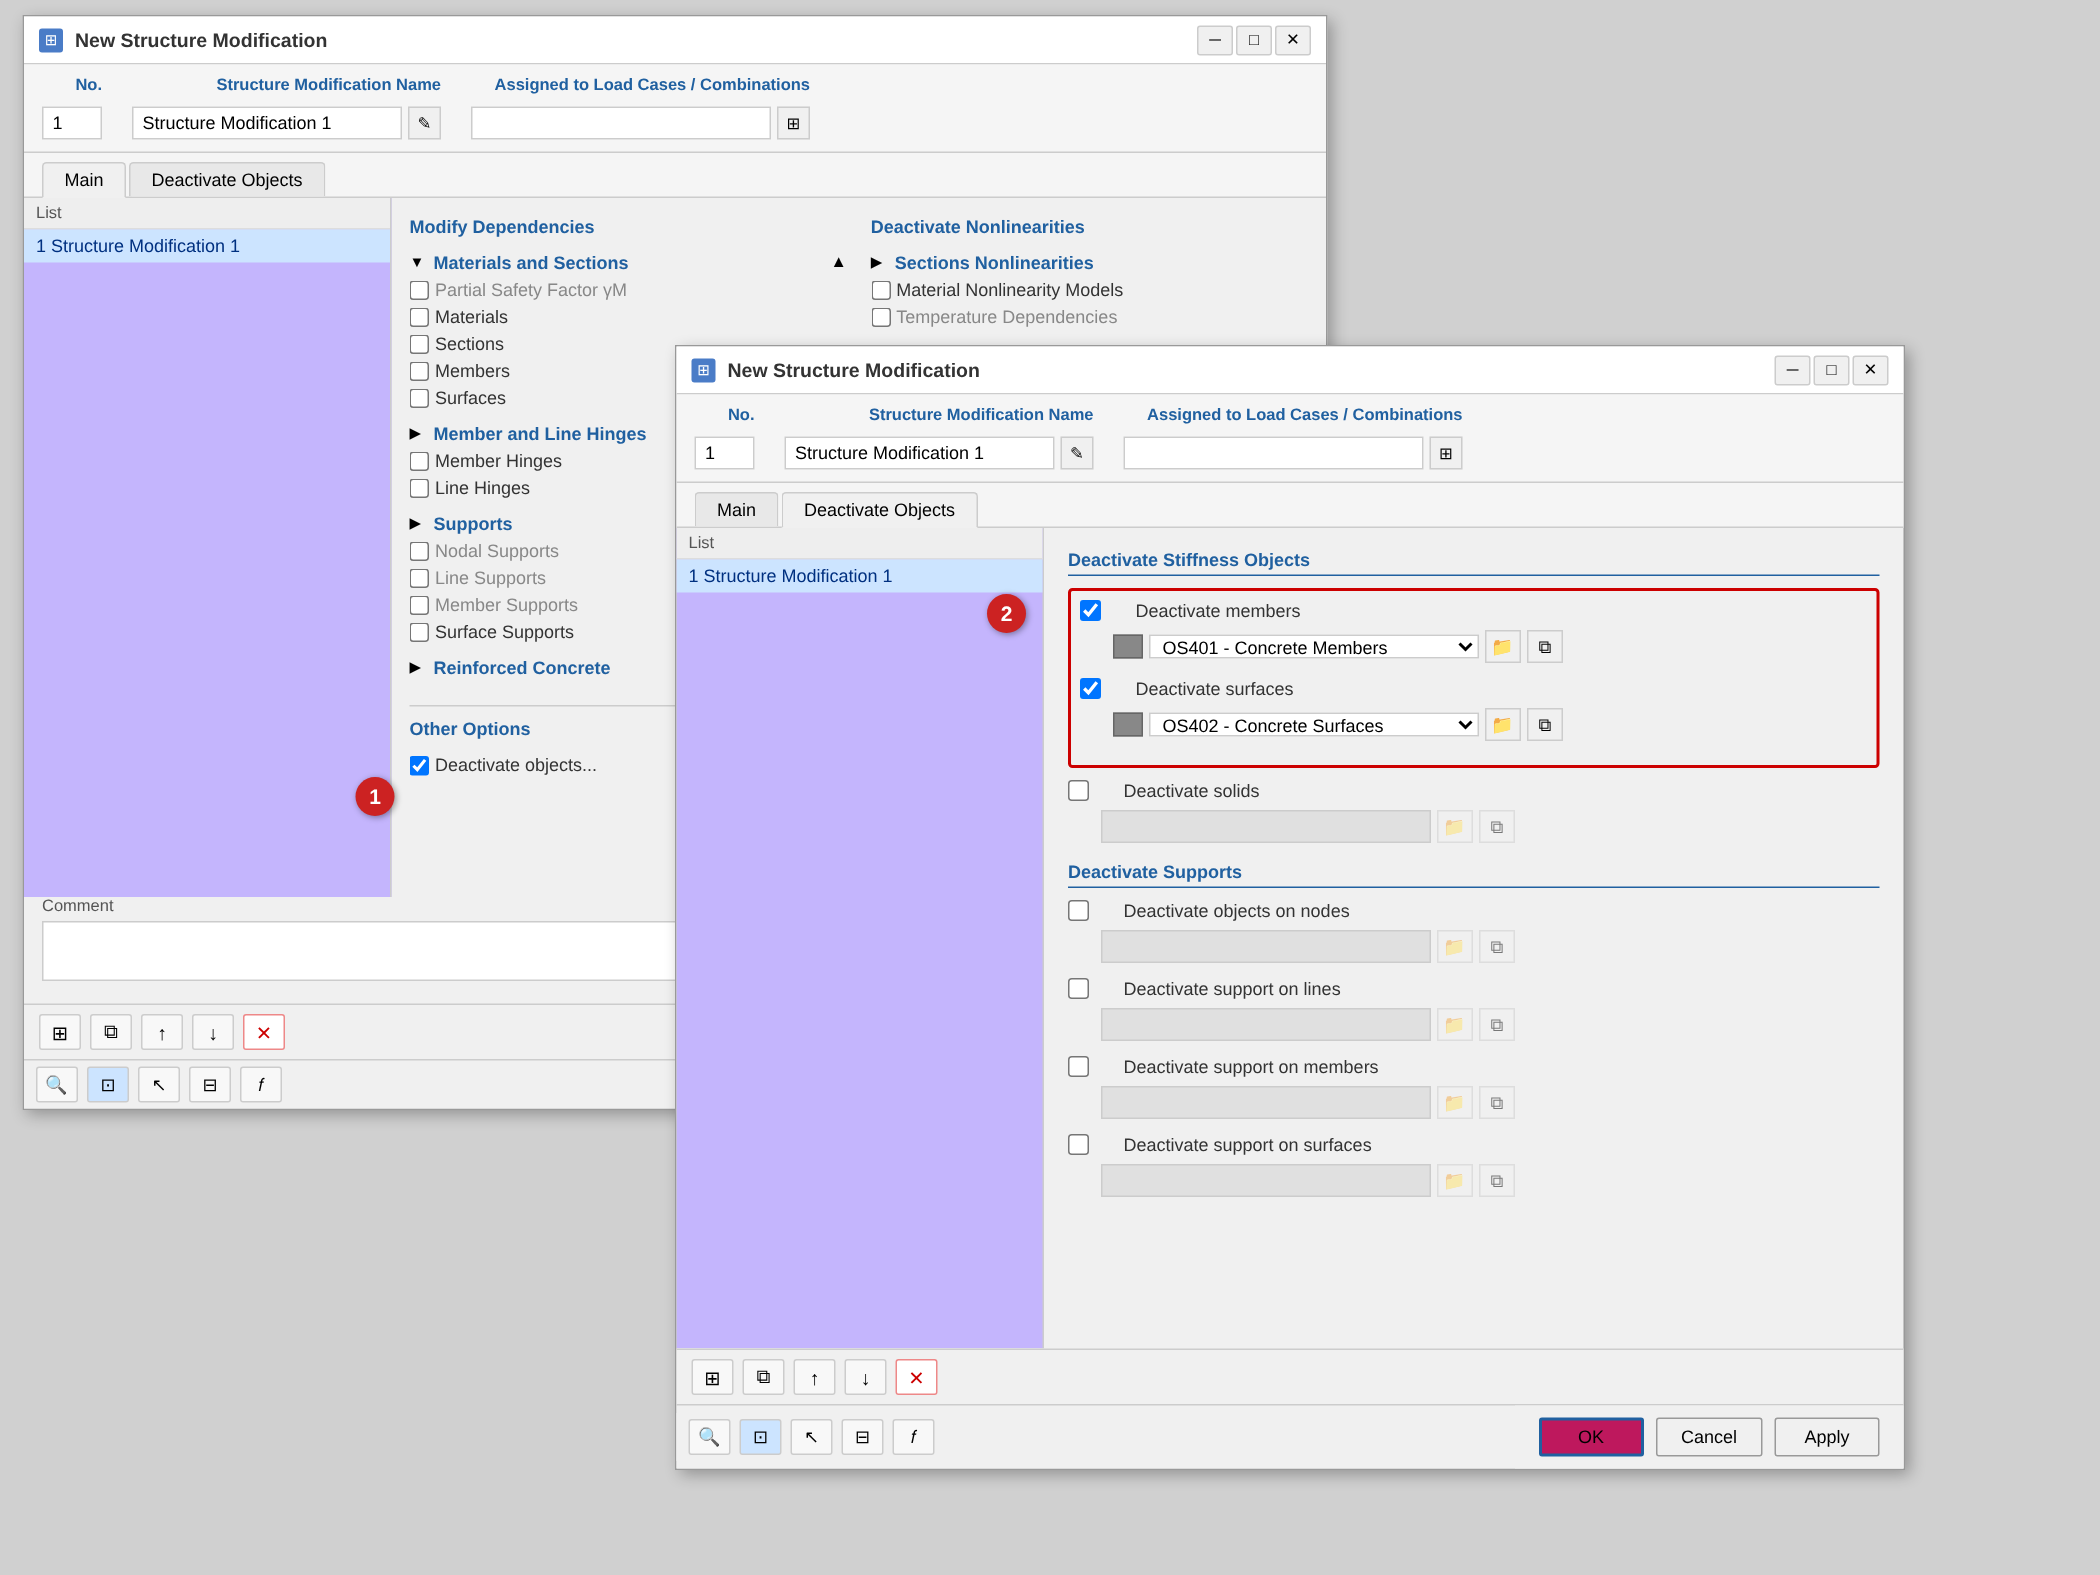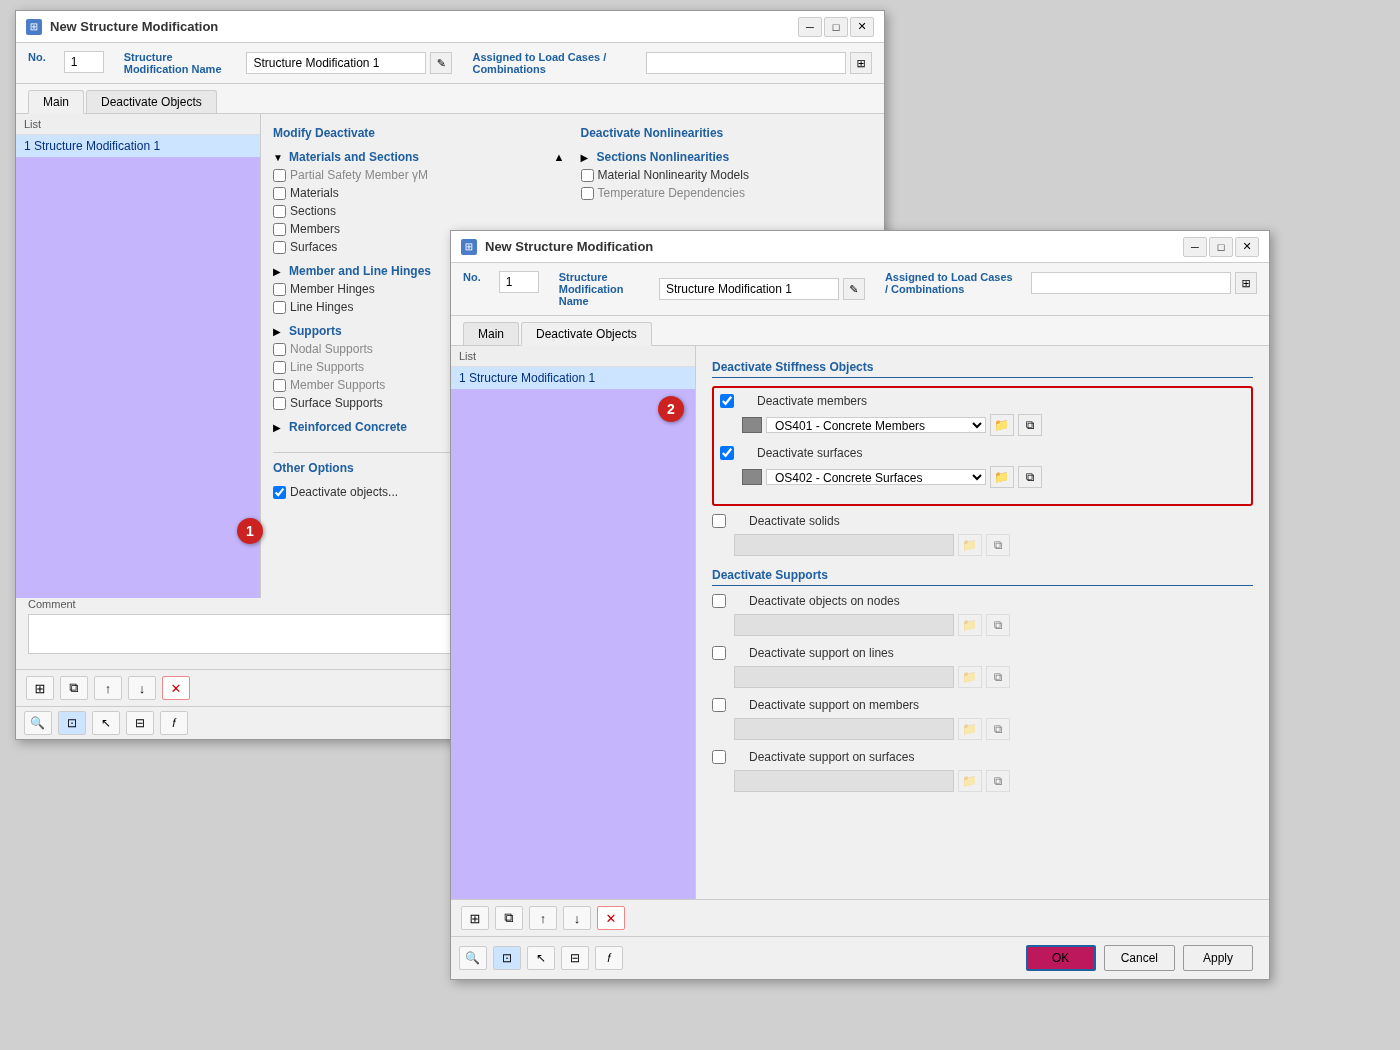--- a/index.html
+++ b/index.html
@@ -76,22 +76,23 @@
       background: #f5f5f5;
       border-bottom: 1px solid #ccc;
       padding: 8px 12px;
       display: flex;
       gap: 20px;
       align-items: flex-start;
     }
 
     .field-group {
       display: flex;
-      flex-direction: row;
-      gap: 18px;
+      flex-direction: column;
+      gap: 8px;
+      align-items: flex-end;
     }
     .field-label {
       font-size: 11px;
       color: #2060a0;
       font-weight: 600;
     }
     .field-value {
       display: flex;
       align-items: center;
       gap: 4px;
@@ -456,30 +457,30 @@
 
       <div class="list-panel">
         <div class="list-header">List</div>
         <div class="list-item selected">1  Structure Modification 1</div>
       </div>
 
       <div class="right-panel scrollable">
         <div class="two-col">
 
           <div class="col">
-            <div class="section-header">Modify Deactivate</div>
+            <div class="section-header">Modify Dependencies</div>
 
             <div class="tree-item">
               <span class="tree-arrow">▼</span>
               <span class="tree-label blue">Materials and Sections</span>
               <span style="margin-left:auto; cursor:pointer; font-size:11px;">▲</span>
             </div>
             <div class="tree-item indent">
               <input type="checkbox" class="tree-checkbox" style="">
-              <span class="tree-label muted">Partial Safety Member γM</span>
+              <span class="tree-label muted">Partial Safety Factor γM</span>
             </div>
             <div class="tree-item indent">
               <input type="checkbox" class="tree-checkbox" style="">
               <span class="tree-label">Materials</span>
             </div>
             <div class="tree-item indent">
               <input type="checkbox" class="tree-checkbox" style="">
               <span class="tree-label">Sections</span>
             </div>
             <div class="tree-item indent">

